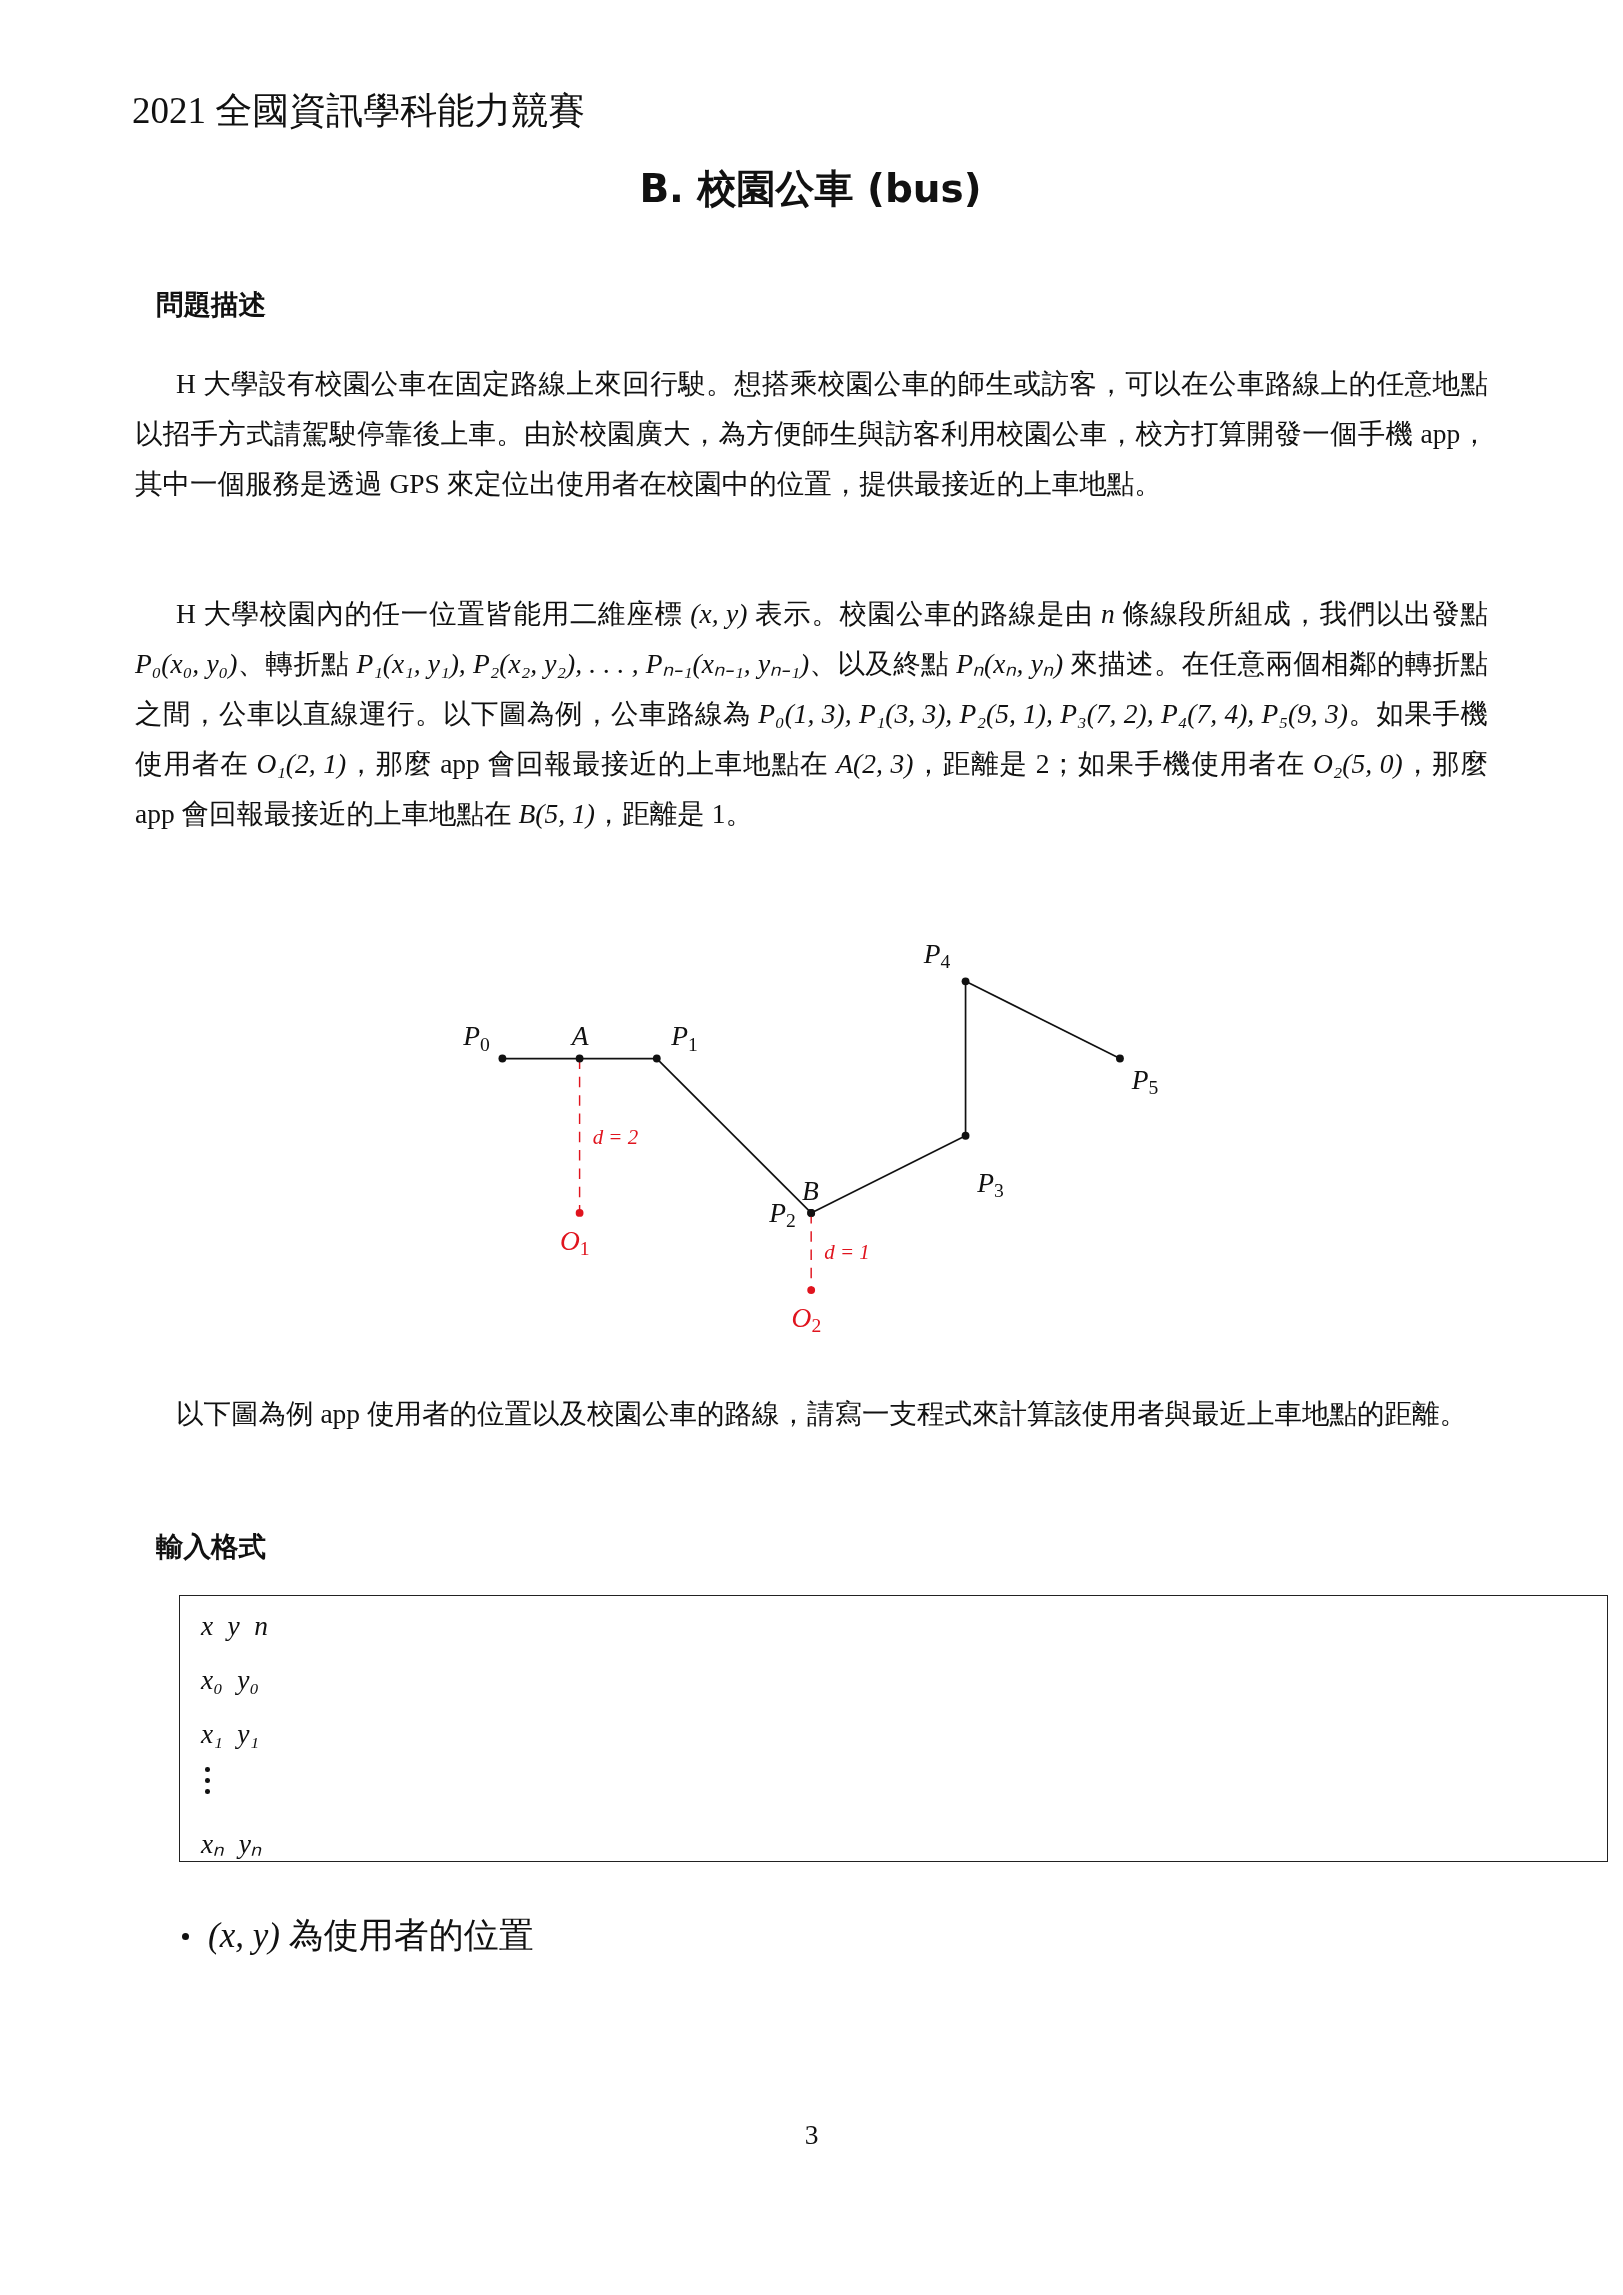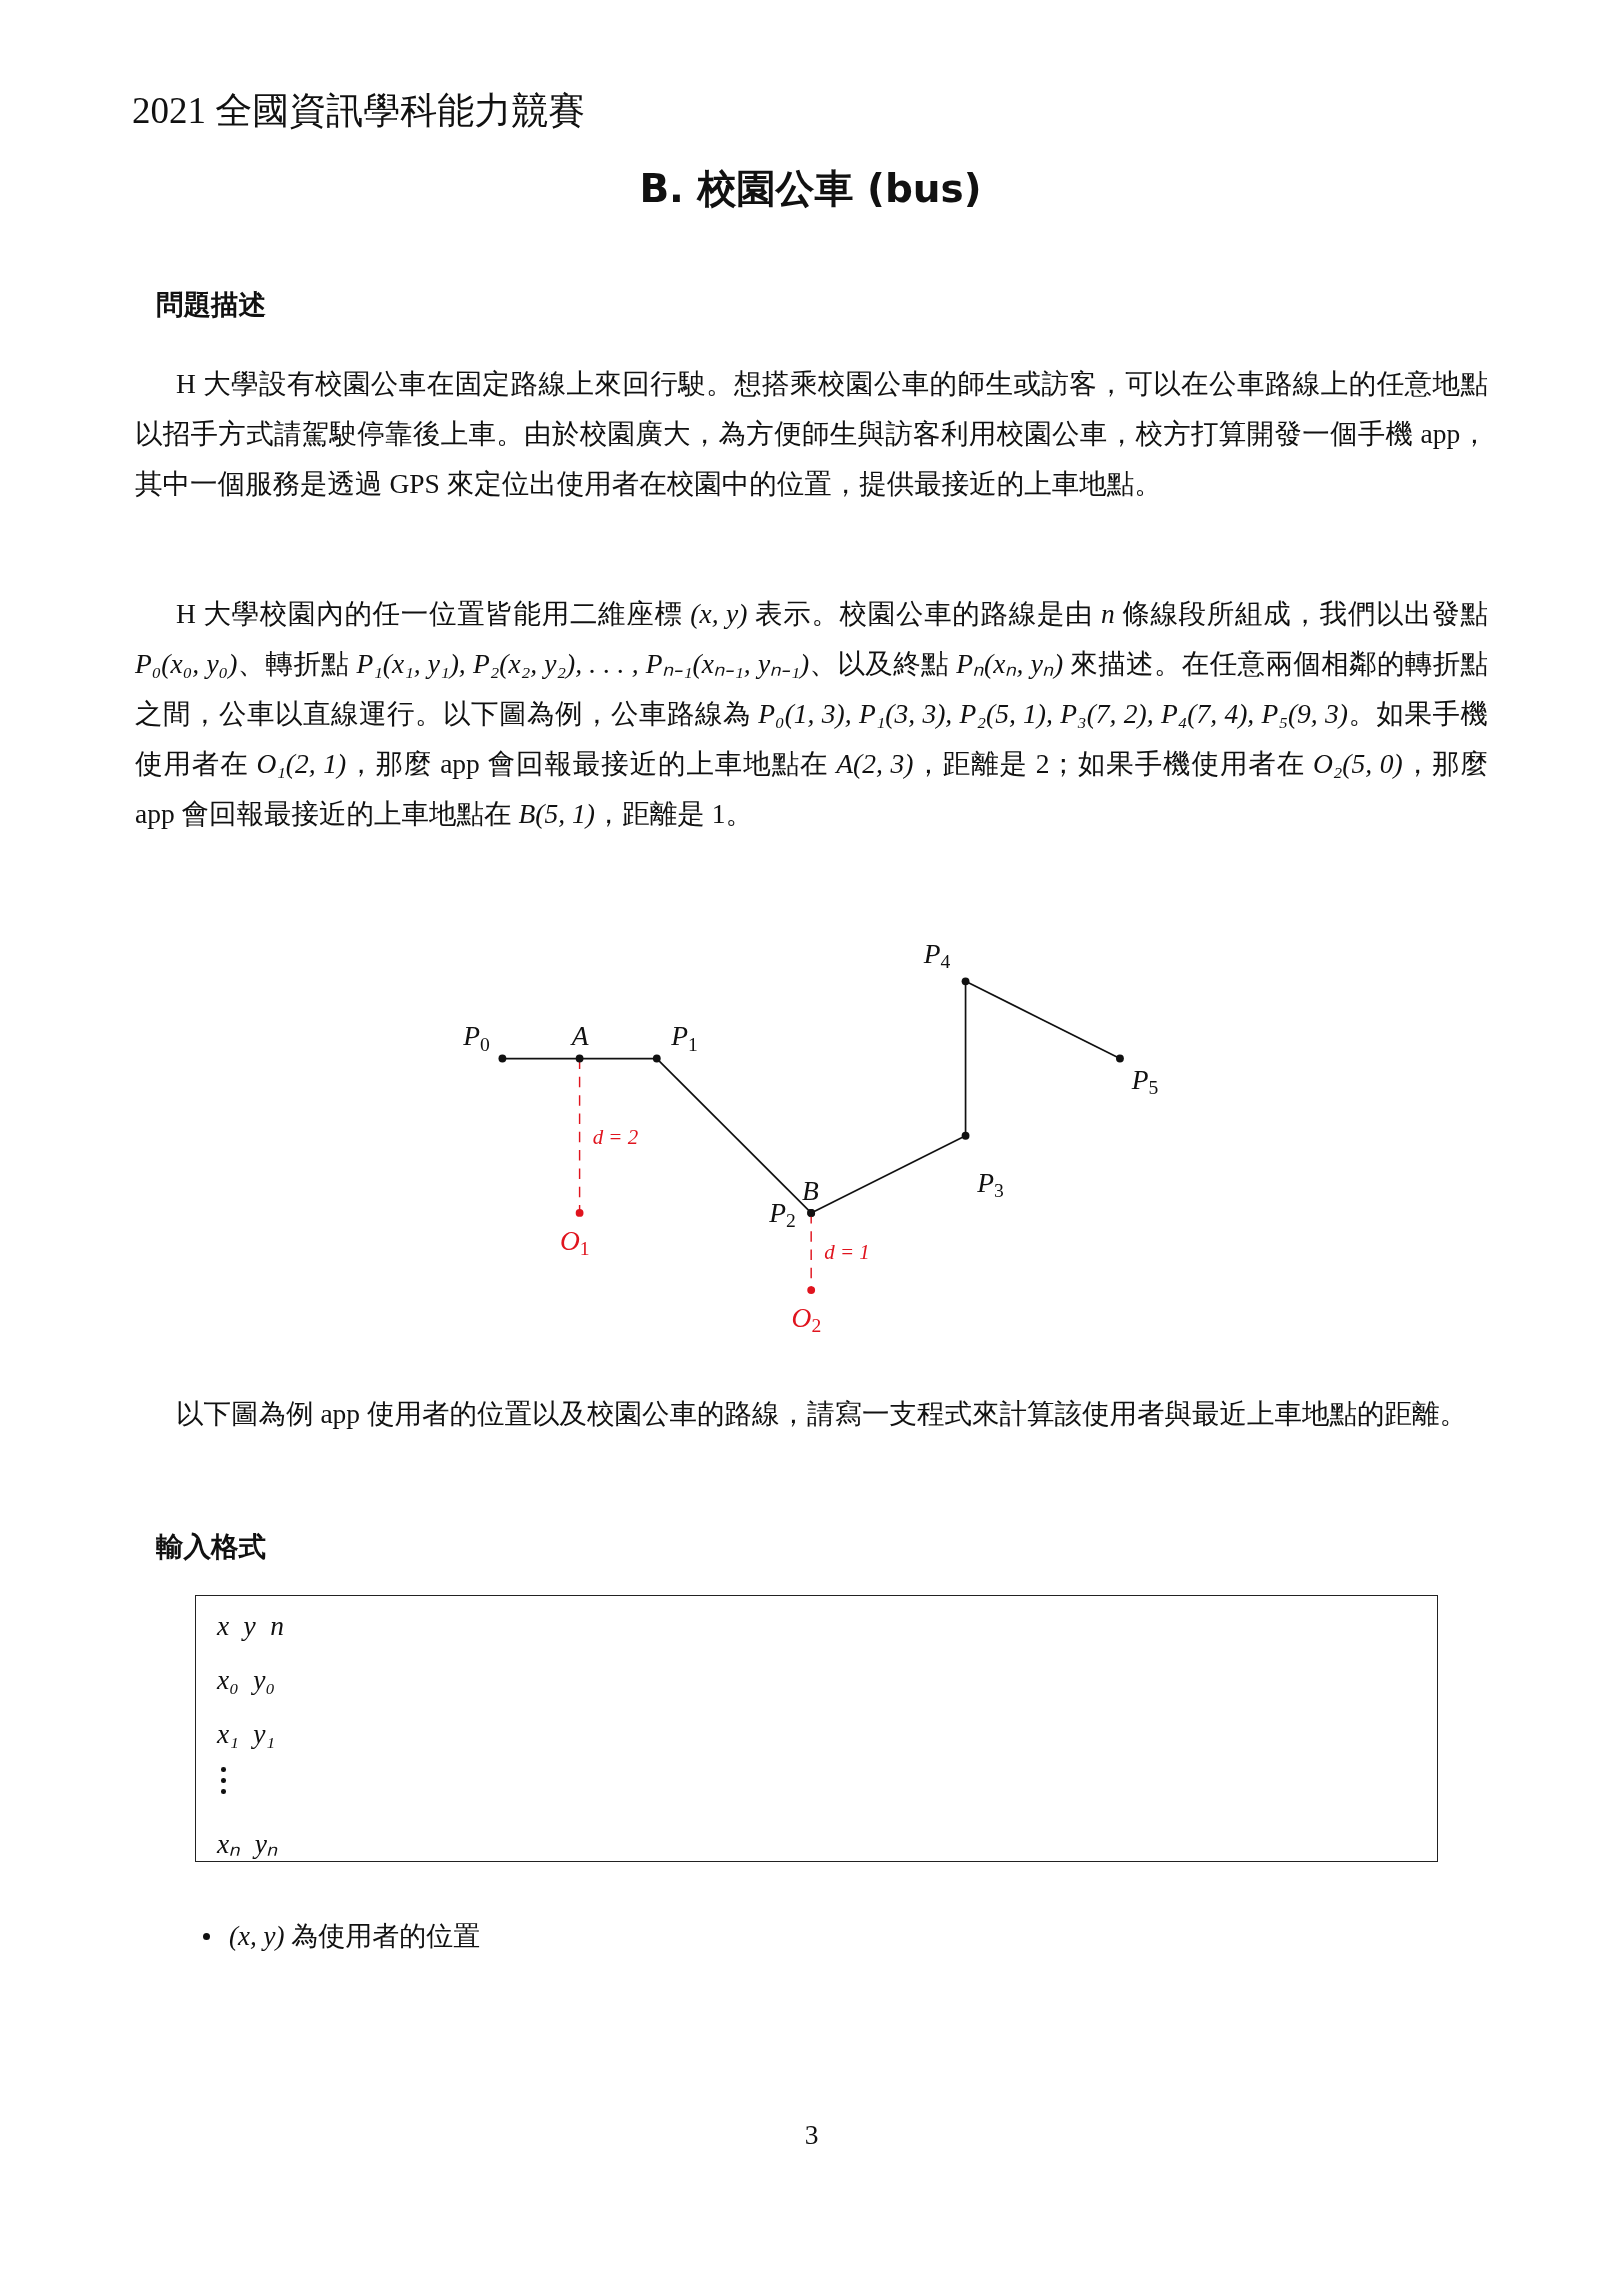--- a/index.html
+++ b/index.html
@@ -26,31 +26,31 @@
       position: absolute; left: 135px; width: 1353px;
       font-size: 27.5px; line-height: 50px; text-align: justify;
       font-family: "Liberation Serif", serif;
     }
     .para .indent { display: inline-block; width: 41px; }
     .m { font-family: "Liberation Serif", serif; font-style: italic; }
     .diagram { position: absolute; left: 0; top: 0; width: 1623px; height: 2295px; pointer-events: none; }
     .diagram text { font-family: "Liberation Serif", serif; font-style: italic; }
     .diagram .sub { font-style: normal; }
     .input-box {
-      position: absolute; left: 179px; top: 1595px; width: 1243px; height: 267px;
-      border: 1.3px solid #222; box-sizing: border-box; margin-left: 16px;
+      position: absolute; left: 179px; top: 1595px; width: 1429px; height: 267px;
+      border: 1.3px solid #222; box-sizing: border-box;
     }
     .input-line {
       position: absolute; left: 21px; font-size: 27.5px;
       font-family: "Liberation Serif", serif; font-style: italic;
     }
     .input-line .sp { display: inline-block; width: 14.4px; }
     .vdots { position: absolute; left: 25px; top: 171px; width: 6.5px; }
     .vdots span { display: block; width: 4.6px; height: 4.6px; border-radius: 50%; background: #111; margin-bottom: 6.5px; }
-    .bullets { position: absolute; left: 208px; top: 1911px; font-size: 27px; font-family: "Liberation Serif", serif; margin-left: 21px; }
+    .bullets { position: absolute; left: 208px; top: 1911px; font-size: 35px; font-family: "Liberation Serif", serif; }
     .bullet-item { position: relative; height: 50px; line-height: 50px; white-space: nowrap; }
     .bullet-dot { position: absolute; left: -26px; top: 21.6px; width: 7.2px; height: 7.2px; border-radius: 50%; background: #111; }
     .page-number {
       position: absolute; left: 0; width: 1623px; top: 2119px; text-align: center;
       font-size: 27.5px; font-family: "Liberation Serif", serif;
     }
   </style>
 </head>
 <body>
 

